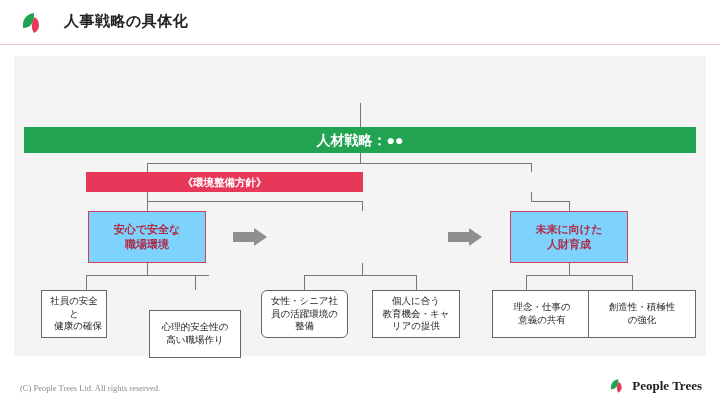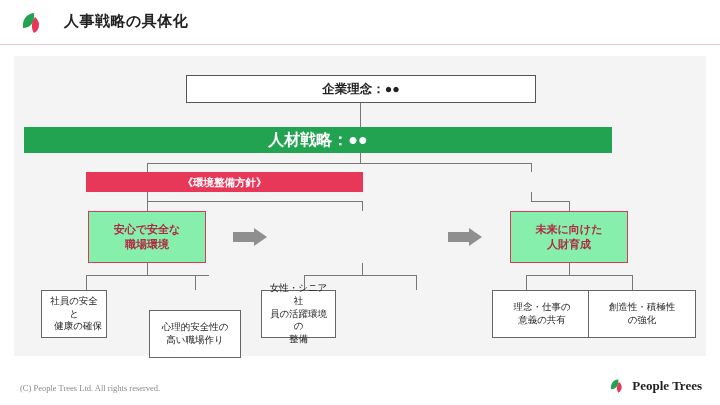--- a/index.html
+++ b/index.html
@@ -74,43 +74,43 @@
     background: #ffffff;
     border: 1px solid #555555;
     font-size: 12.5px;
     font-weight: bold;
     color: #222222;
   }
 
   .strategy {
     left: 24px;
     top: 127px;
-    width: 588px;
+    width: 672px;
     height: 26px;
     background: #22a352;
     color: #ffffff;
-    font-size: 16px;
+    font-size: 14px;
     font-weight: bold;
   }
 
   .policy {
     top: 172px;
     height: 20px;
     background: #e8385a;
     color: #ffffff;
     font-size: 10.5px;
     font-weight: bold;
   }
   .policy-env { left: 86px; width: 277px; }
   .policy-dev { left: 367px; width: 328px; }
 
   .pillar {
     top: 211px;
     height: 52px;
-    background: #86efac;
+    background: #7dd3fc;
     border: 1px solid #cf3f5b;
     color: #b02a46;
     font-size: 11px;
     font-weight: bold;
     flex-direction: column;
   }
   .pillar-1 { left: 88px; width: 118px; }
   .pillar-2 { left: 303px; width: 118px; }
   .pillar-3 { left: 510px; width: 118px; }
 
@@ -119,21 +119,21 @@
     height: 48px;
     background: #ffffff;
     border: 1px solid #666666;
     color: #222222;
     font-size: 9.5px;
     flex-direction: column;
     padding: 2px 4px;
   }
   .leaf-1 { left: 41px;  width: 66px; align-items: flex-end; }
   .leaf-2 { left: 149px; width: 92px; margin-top: 20px; }
-  .leaf-3 { left: 261px; width: 75px; }
+  .leaf-3 { left: 261px; width: 87px; border-radius: 6px; }
   .leaf-4 { left: 372px; width: 88px; }
   .leaf-5 { left: 492px; width: 100px; }
   .leaf-6 { left: 588px; width: 108px; }
 
   .line {
     position: absolute;
     background: #777777;
   }
   .vline { width: 1px; }
   .hline { height: 1px; }
@@ -199,21 +199,20 @@
       <svg width="30" height="24" viewBox="0 0 30 24">
         <path d="M14 2 C6 3 2 9 3 17 C10 17 15 12 14 2 Z" fill="#22a352"></path>
         <path d="M15 6 C11 11 11 18 14 22 C20 19 21 11 15 6 Z" fill="#e8385a"></path>
       </svg>
     </span>
     <div class="header-title">人事戦略の具体化</div>
   </div>
 
   <div class="panel"></div>
 
-  <div class="box philosophy">企業理念：●●</div>
 
   <div class="line vline" style="left:360px; top:103px; height:24px;"></div>
 
   <div class="box strategy">人材戦略：●●</div>
 
   <div class="line hline" style="left:147px; top:163px; width:384px;"></div>
   <div class="line vline" style="left:360px; top:153px; height:10px;"></div>
   <div class="line vline" style="left:147px; top:163px; height:9px;"></div>
   <div class="line vline" style="left:531px; top:163px; height:9px;"></div>
 
@@ -265,20 +264,25 @@
     <span>健康の確保</span>
   </div>
   <div class="box leaf leaf-2">
     <span>心理的安全性の</span>
     <span>高い職場作り</span>
   </div>
   <div class="box leaf leaf-3">
     <span>女性・シニア社</span>
     <span>員の活躍環境の</span>
     <span>整備</span>
+  </div>
+  <div class="box leaf leaf-4">
+    <span>個人に合う</span>
+    <span>教育機会・キャ</span>
+    <span>リアの提供</span>
   </div>
   <div class="box leaf leaf-5">
     <span>理念・仕事の</span>
     <span>意義の共有</span>
   </div>
   <div class="box leaf leaf-6">
     <span>創造性・積極性</span>
     <span>の強化</span>
   </div>
 

